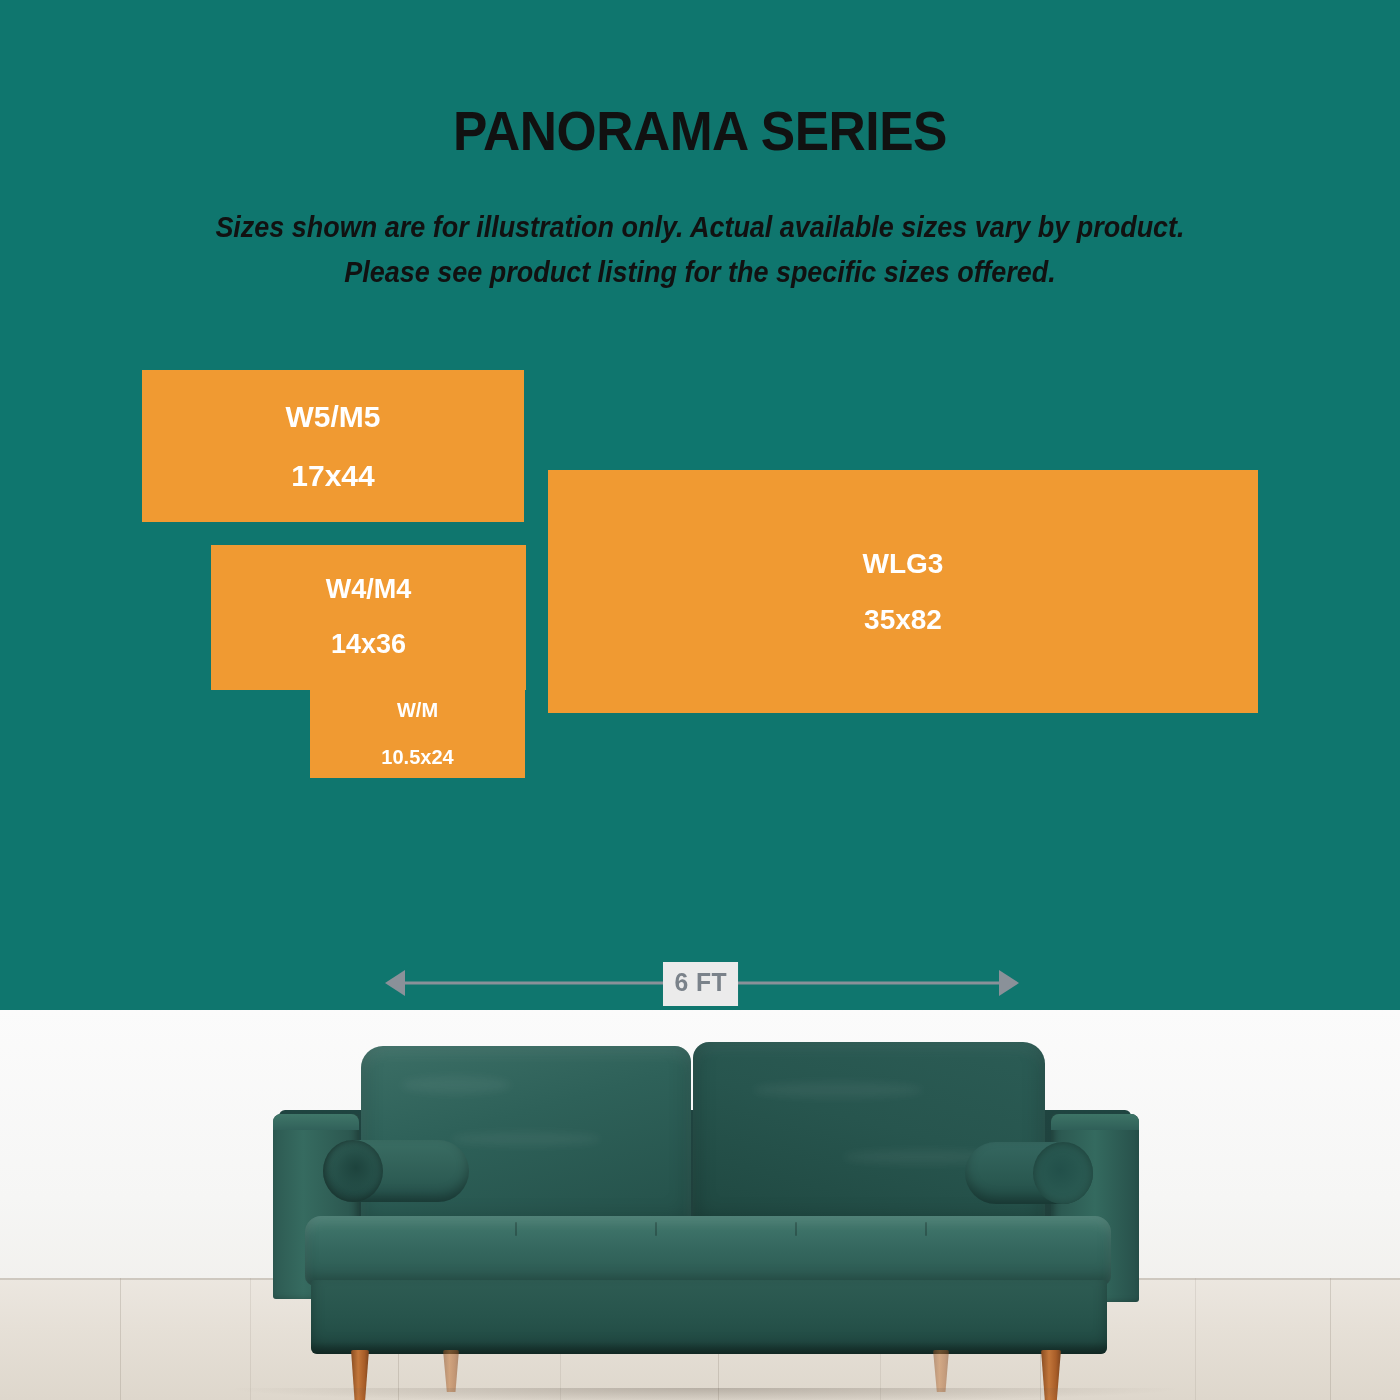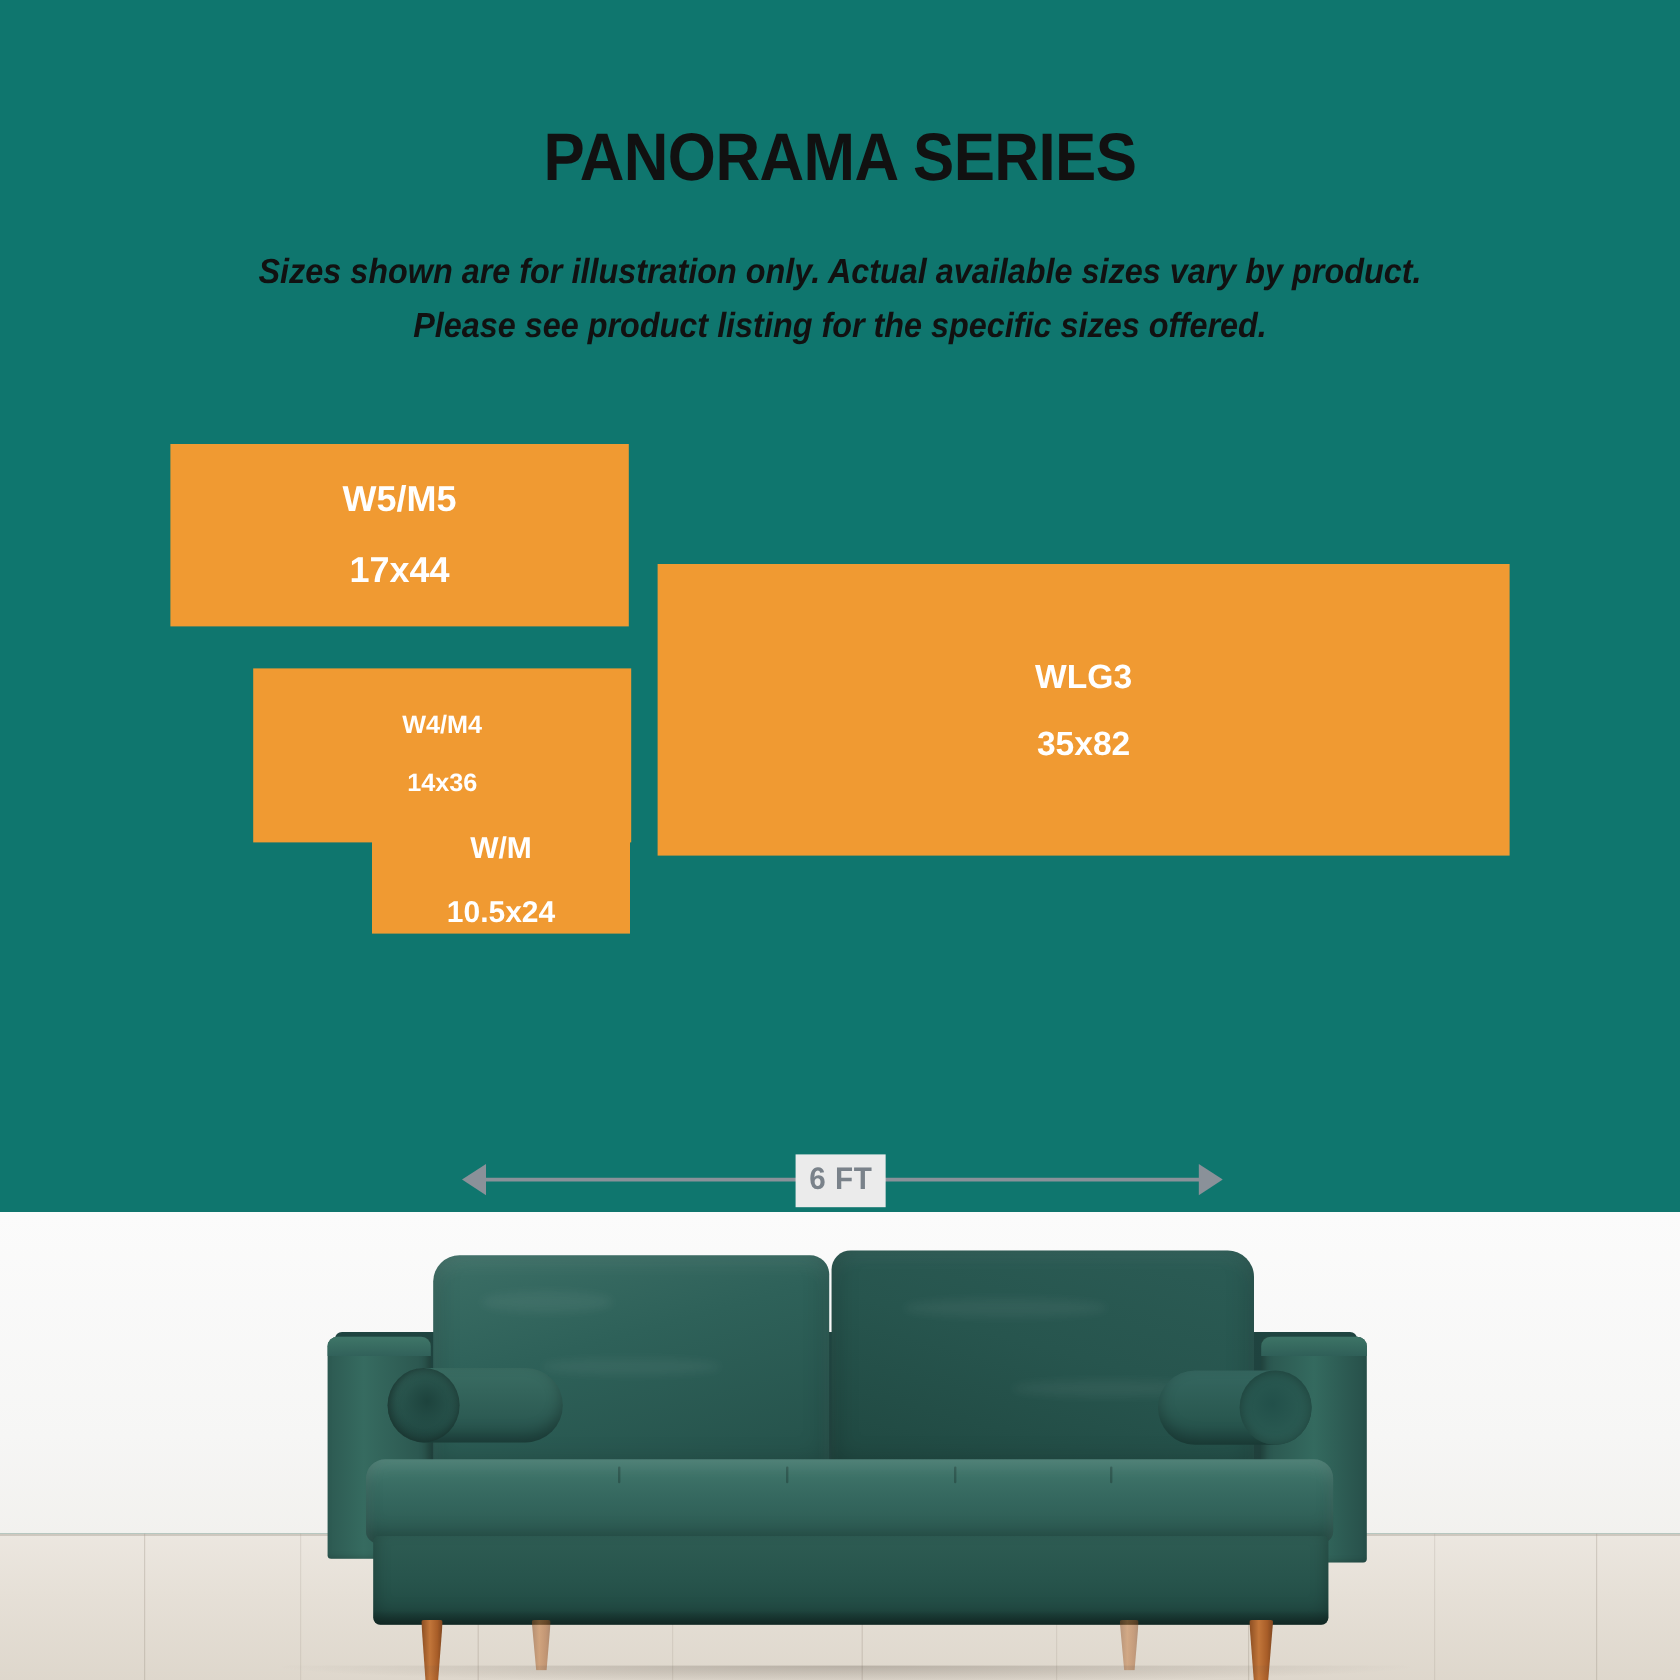--- a/index.html
+++ b/index.html
@@ -45,22 +45,22 @@
     font-weight:bold;
     line-height:1.18;
     text-align:center;
     user-select:none;
     gap:23px;
   }
   .sizebox .code { display:block; }
   .sizebox .dims { display:block; }
 
   #box-w5m5   { left:142px; top:370px;  width:382px; height:152px; font-size:30px; }
-  #box-w4m4   { left:211px; top:545px;  width:315px; height:145px; font-size:21px;margin-top:12px; }
-  #box-wm     { left:310px; top:690px;  width:215px; height:88px;  font-size:25px; }
+  #box-w4m4   { left:211px; top:545px;  width:315px; height:145px; font-size:27px; }
+  #box-wm     { left:310px; top:690px;  width:215px; height:88px;  font-size:20px; }
   #box-w75m75 { left:378px; top:802px;  width:147px; height:70px;  font-size:22px; }
   #box-wlg3   { left:548px; top:470px;  width:710px; height:243px; font-size:28px; }
 
   
   #measure {
     position:absolute; left:385px; top:962px; width:634px; height:42px;
   }
   #measure svg { display:block; }
   #measure-label {
     position:absolute; left:276px; top:0px;

